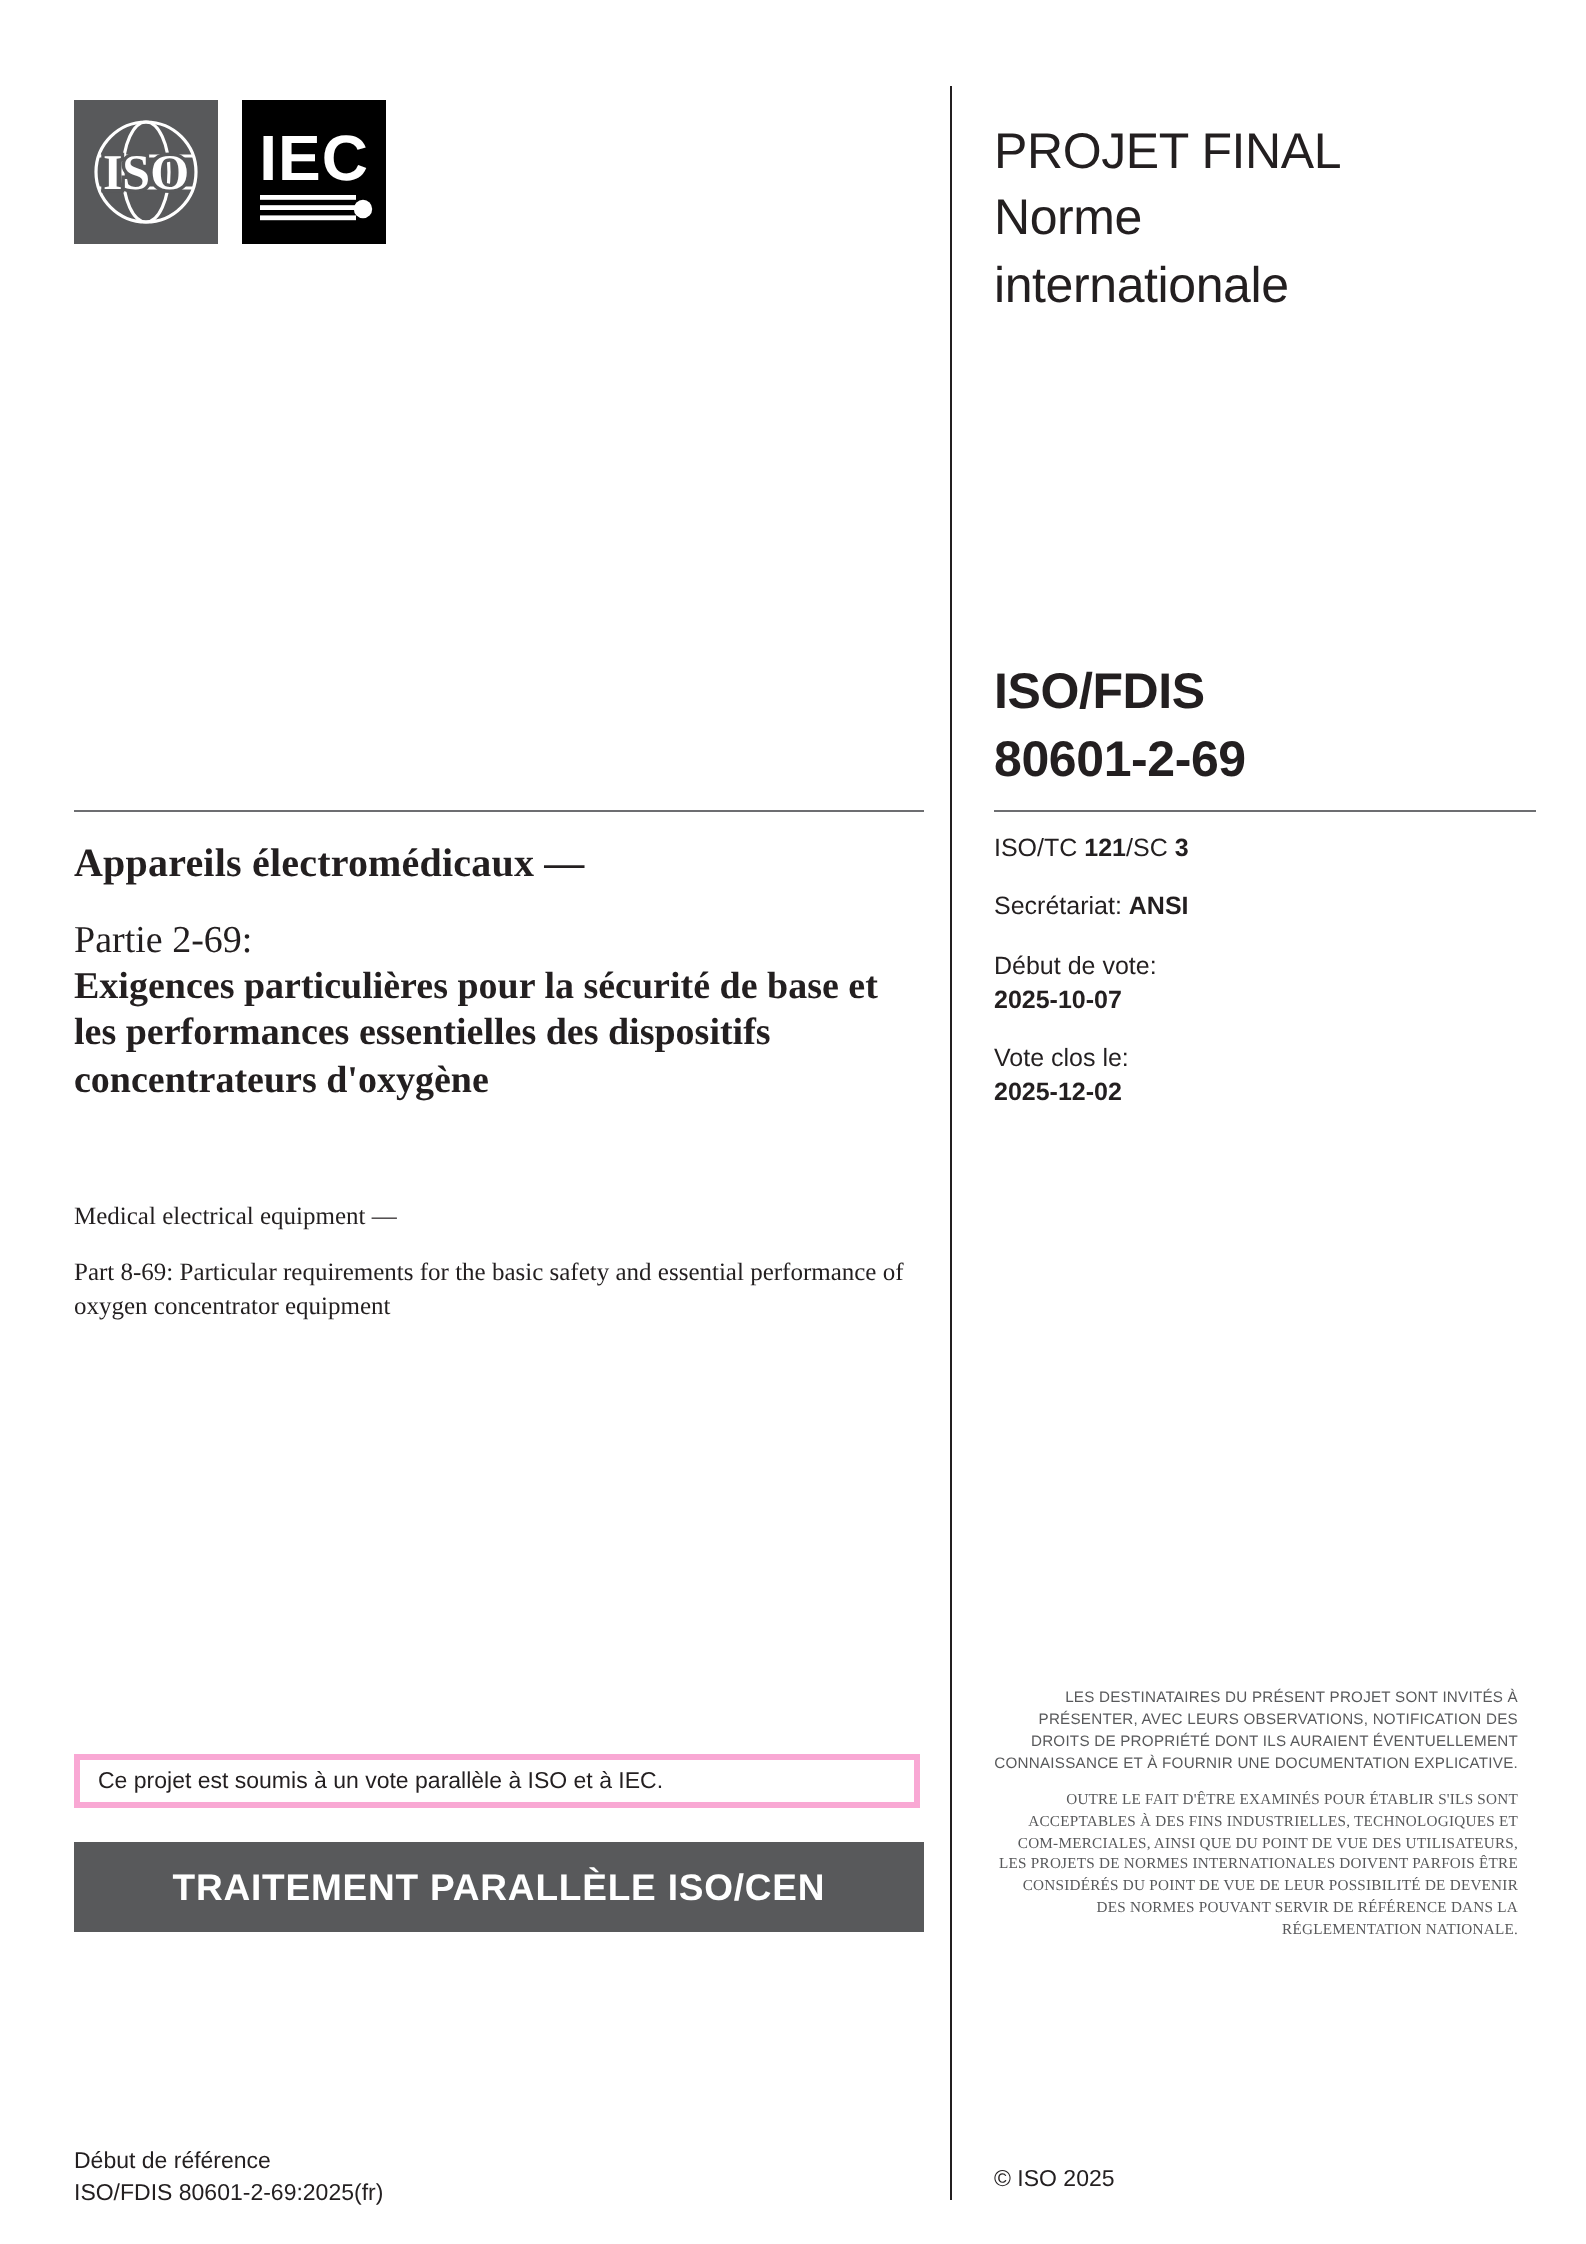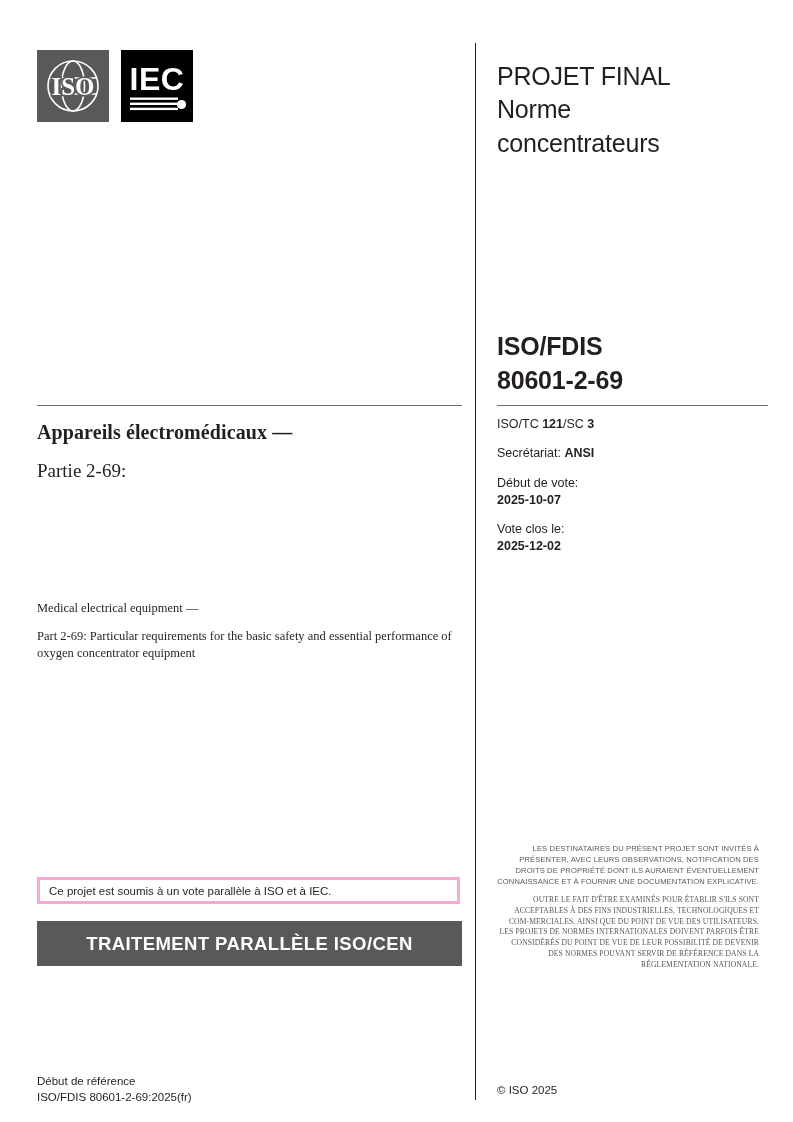--- a/index.html
+++ b/index.html
@@ -263,21 +263,21 @@
         <circle cx="60.5" cy="54.5" r="4.6" fill="#ffffff"></circle>
       </svg>
     </div>
   </div>
 
   <div class="col-divider"></div>
 
   <div class="doc-type">
     <span class="line1">PROJET FINAL</span>
     <span class="line2">Norme</span>
-    <span class="line3">concentrateurs</span>
+    <span class="line3">internationale</span>
   </div>
 
   <div class="doc-number">
     <span>ISO/FDIS</span>
     <span>80601-2-69</span>
   </div>
 
   <div class="hr-right"></div>
 
   <div class="meta-block">
@@ -295,25 +295,26 @@
       <span class="lbl">Vote clos le:</span>
       <span class="val">2025-12-02</span>
     </div>
   </div>
 
   <div class="hr-left"></div>
 
   <div class="title-block">
     <div class="title-main">Appareils électromédicaux —</div>
     <div class="title-part-label">Partie 2-69:</div>
+    <div class="title-part-text">Exigences particulières pour la sécurité de base et les performances essentielles des dispositifs concentrateurs d'oxygène</div>
   </div>
 
   <div class="subtitle-block">
     <div class="subtitle-main">Medical electrical equipment —</div>
-    <div class="subtitle-part">Part 2-69: Particular requirements for the basic safety and essential performance of oxygen concentrator equipment</div>
+    <div class="subtitle-part">Part 8-69: Particular requirements for the basic safety and essential performance of oxygen concentrator equipment</div>
   </div>
 
   <div class="notice-box">
     <span>Ce projet est soumis à un vote parallèle à ISO et à IEC.</span>
   </div>
 
   <div class="parallel-banner">
     <span>TRAITEMENT PARALLÈLE ISO/CEN</span>
   </div>
 

